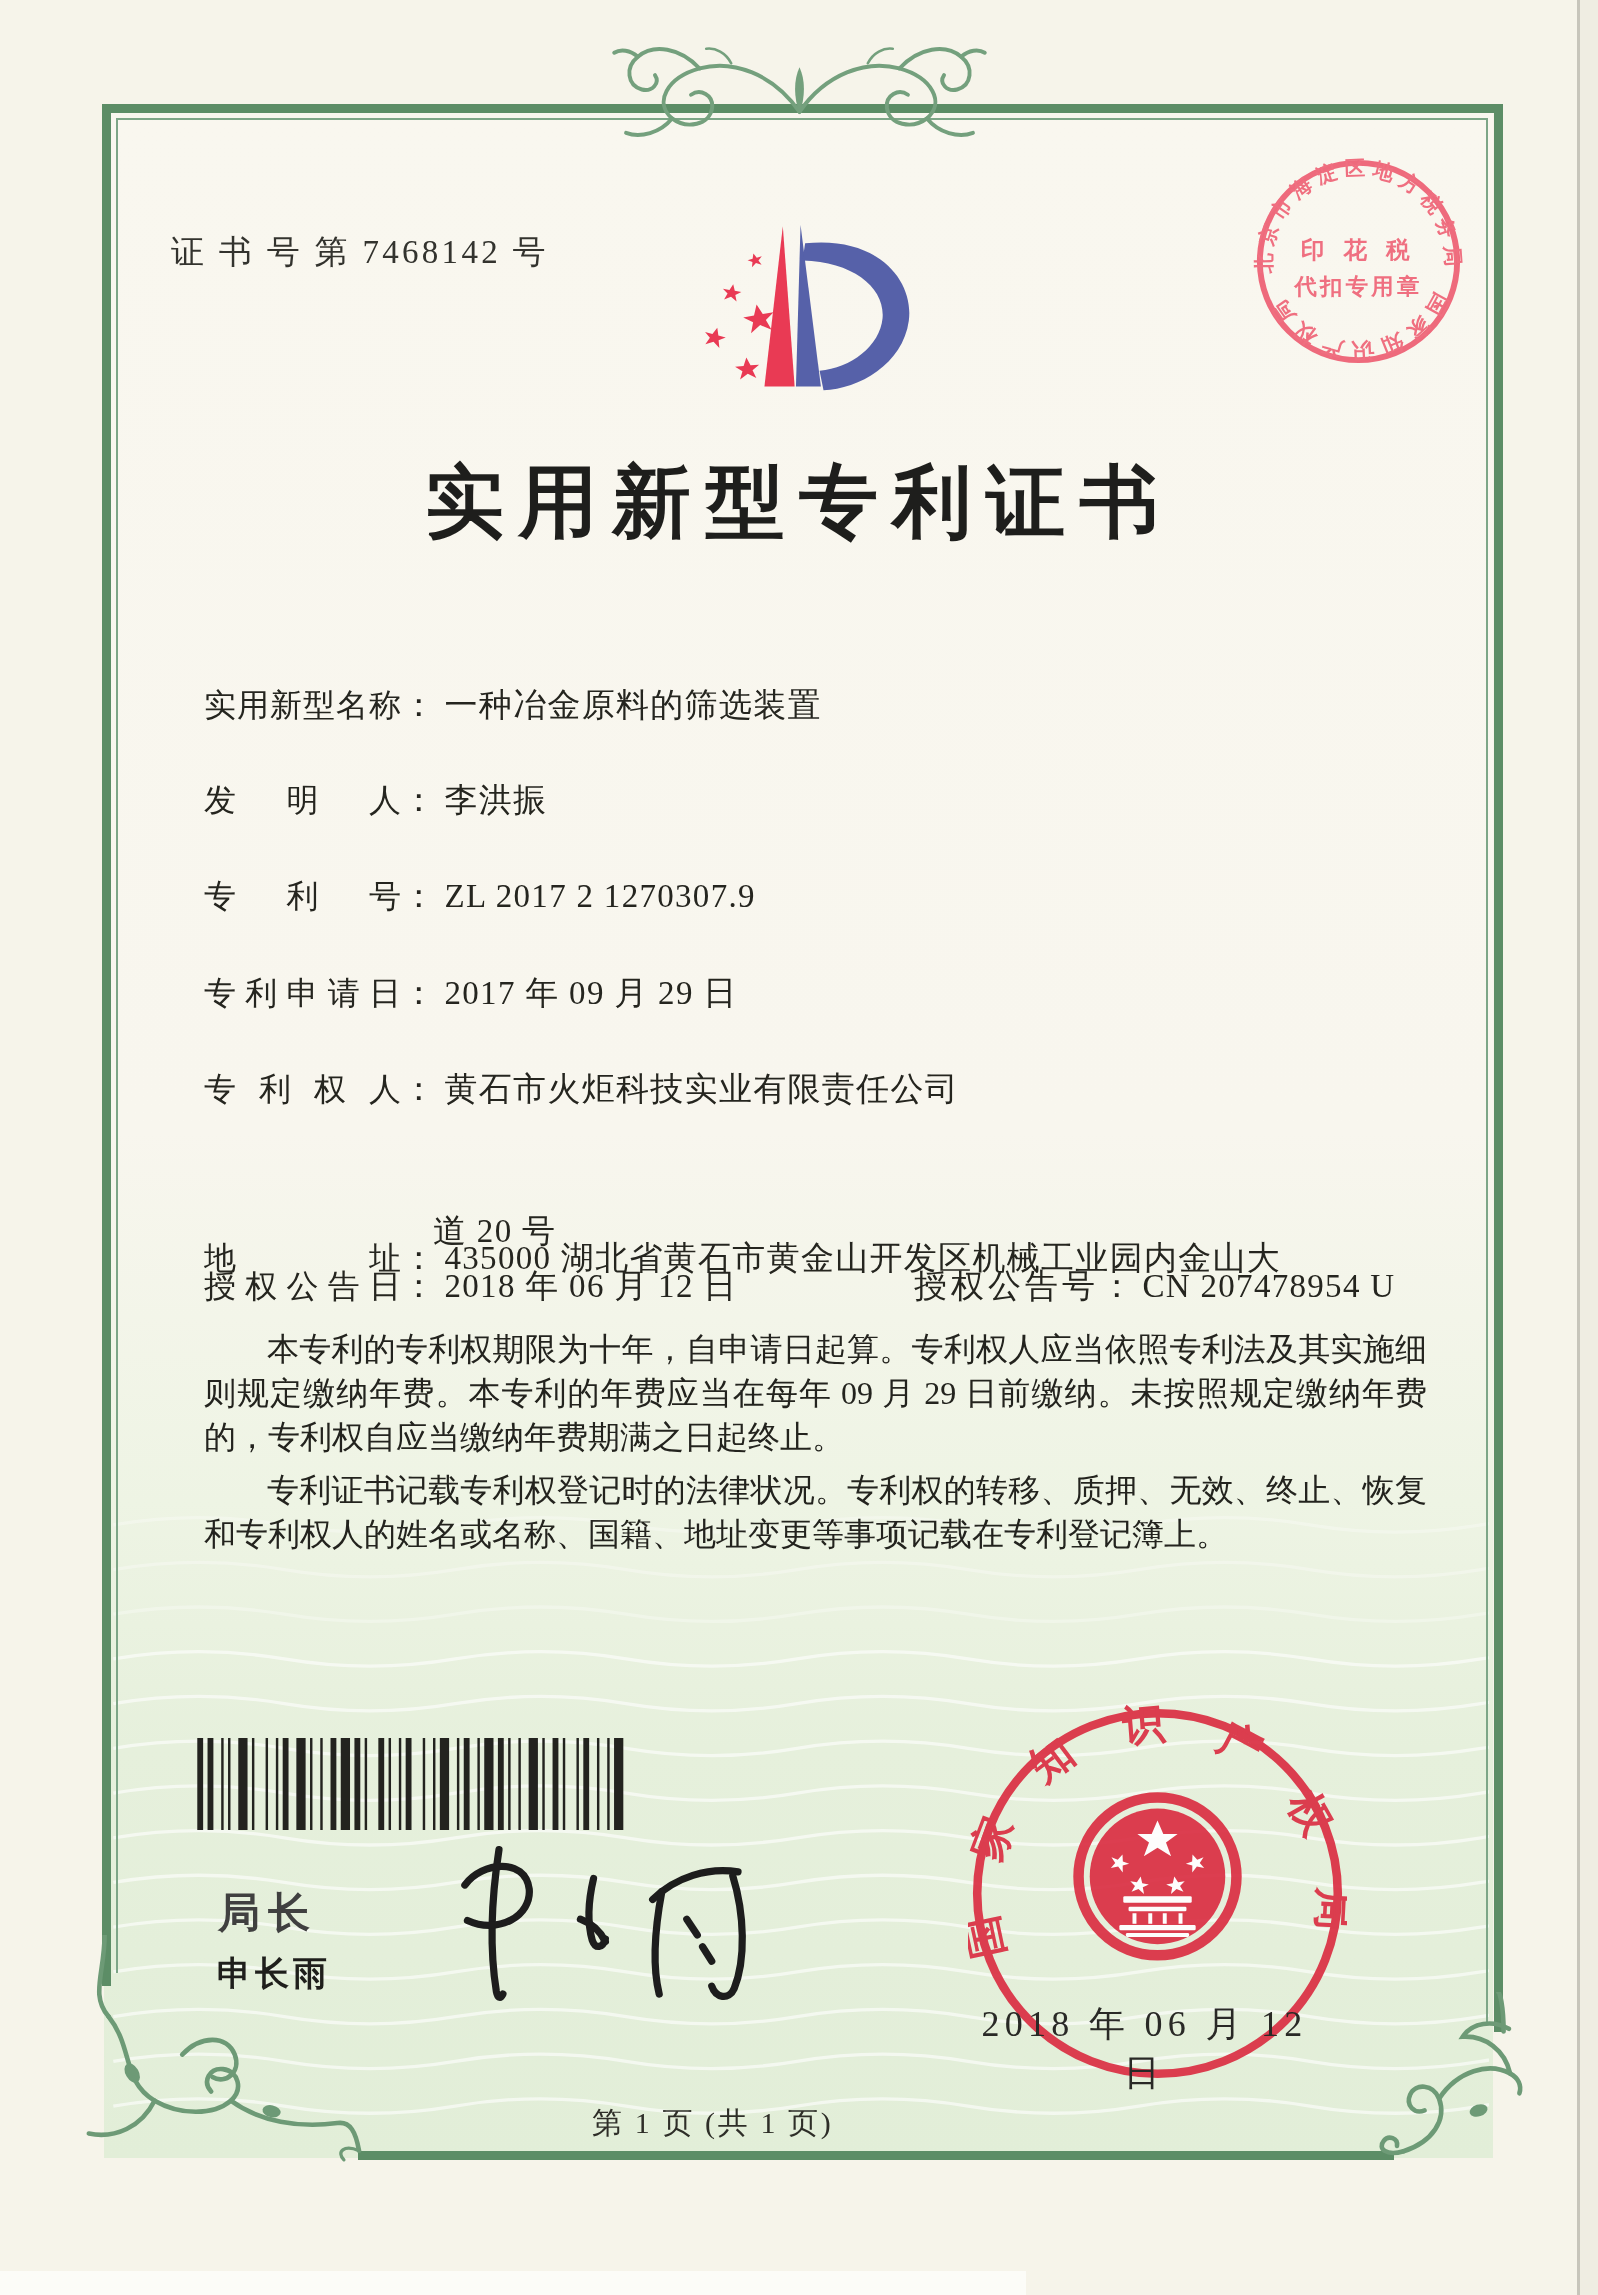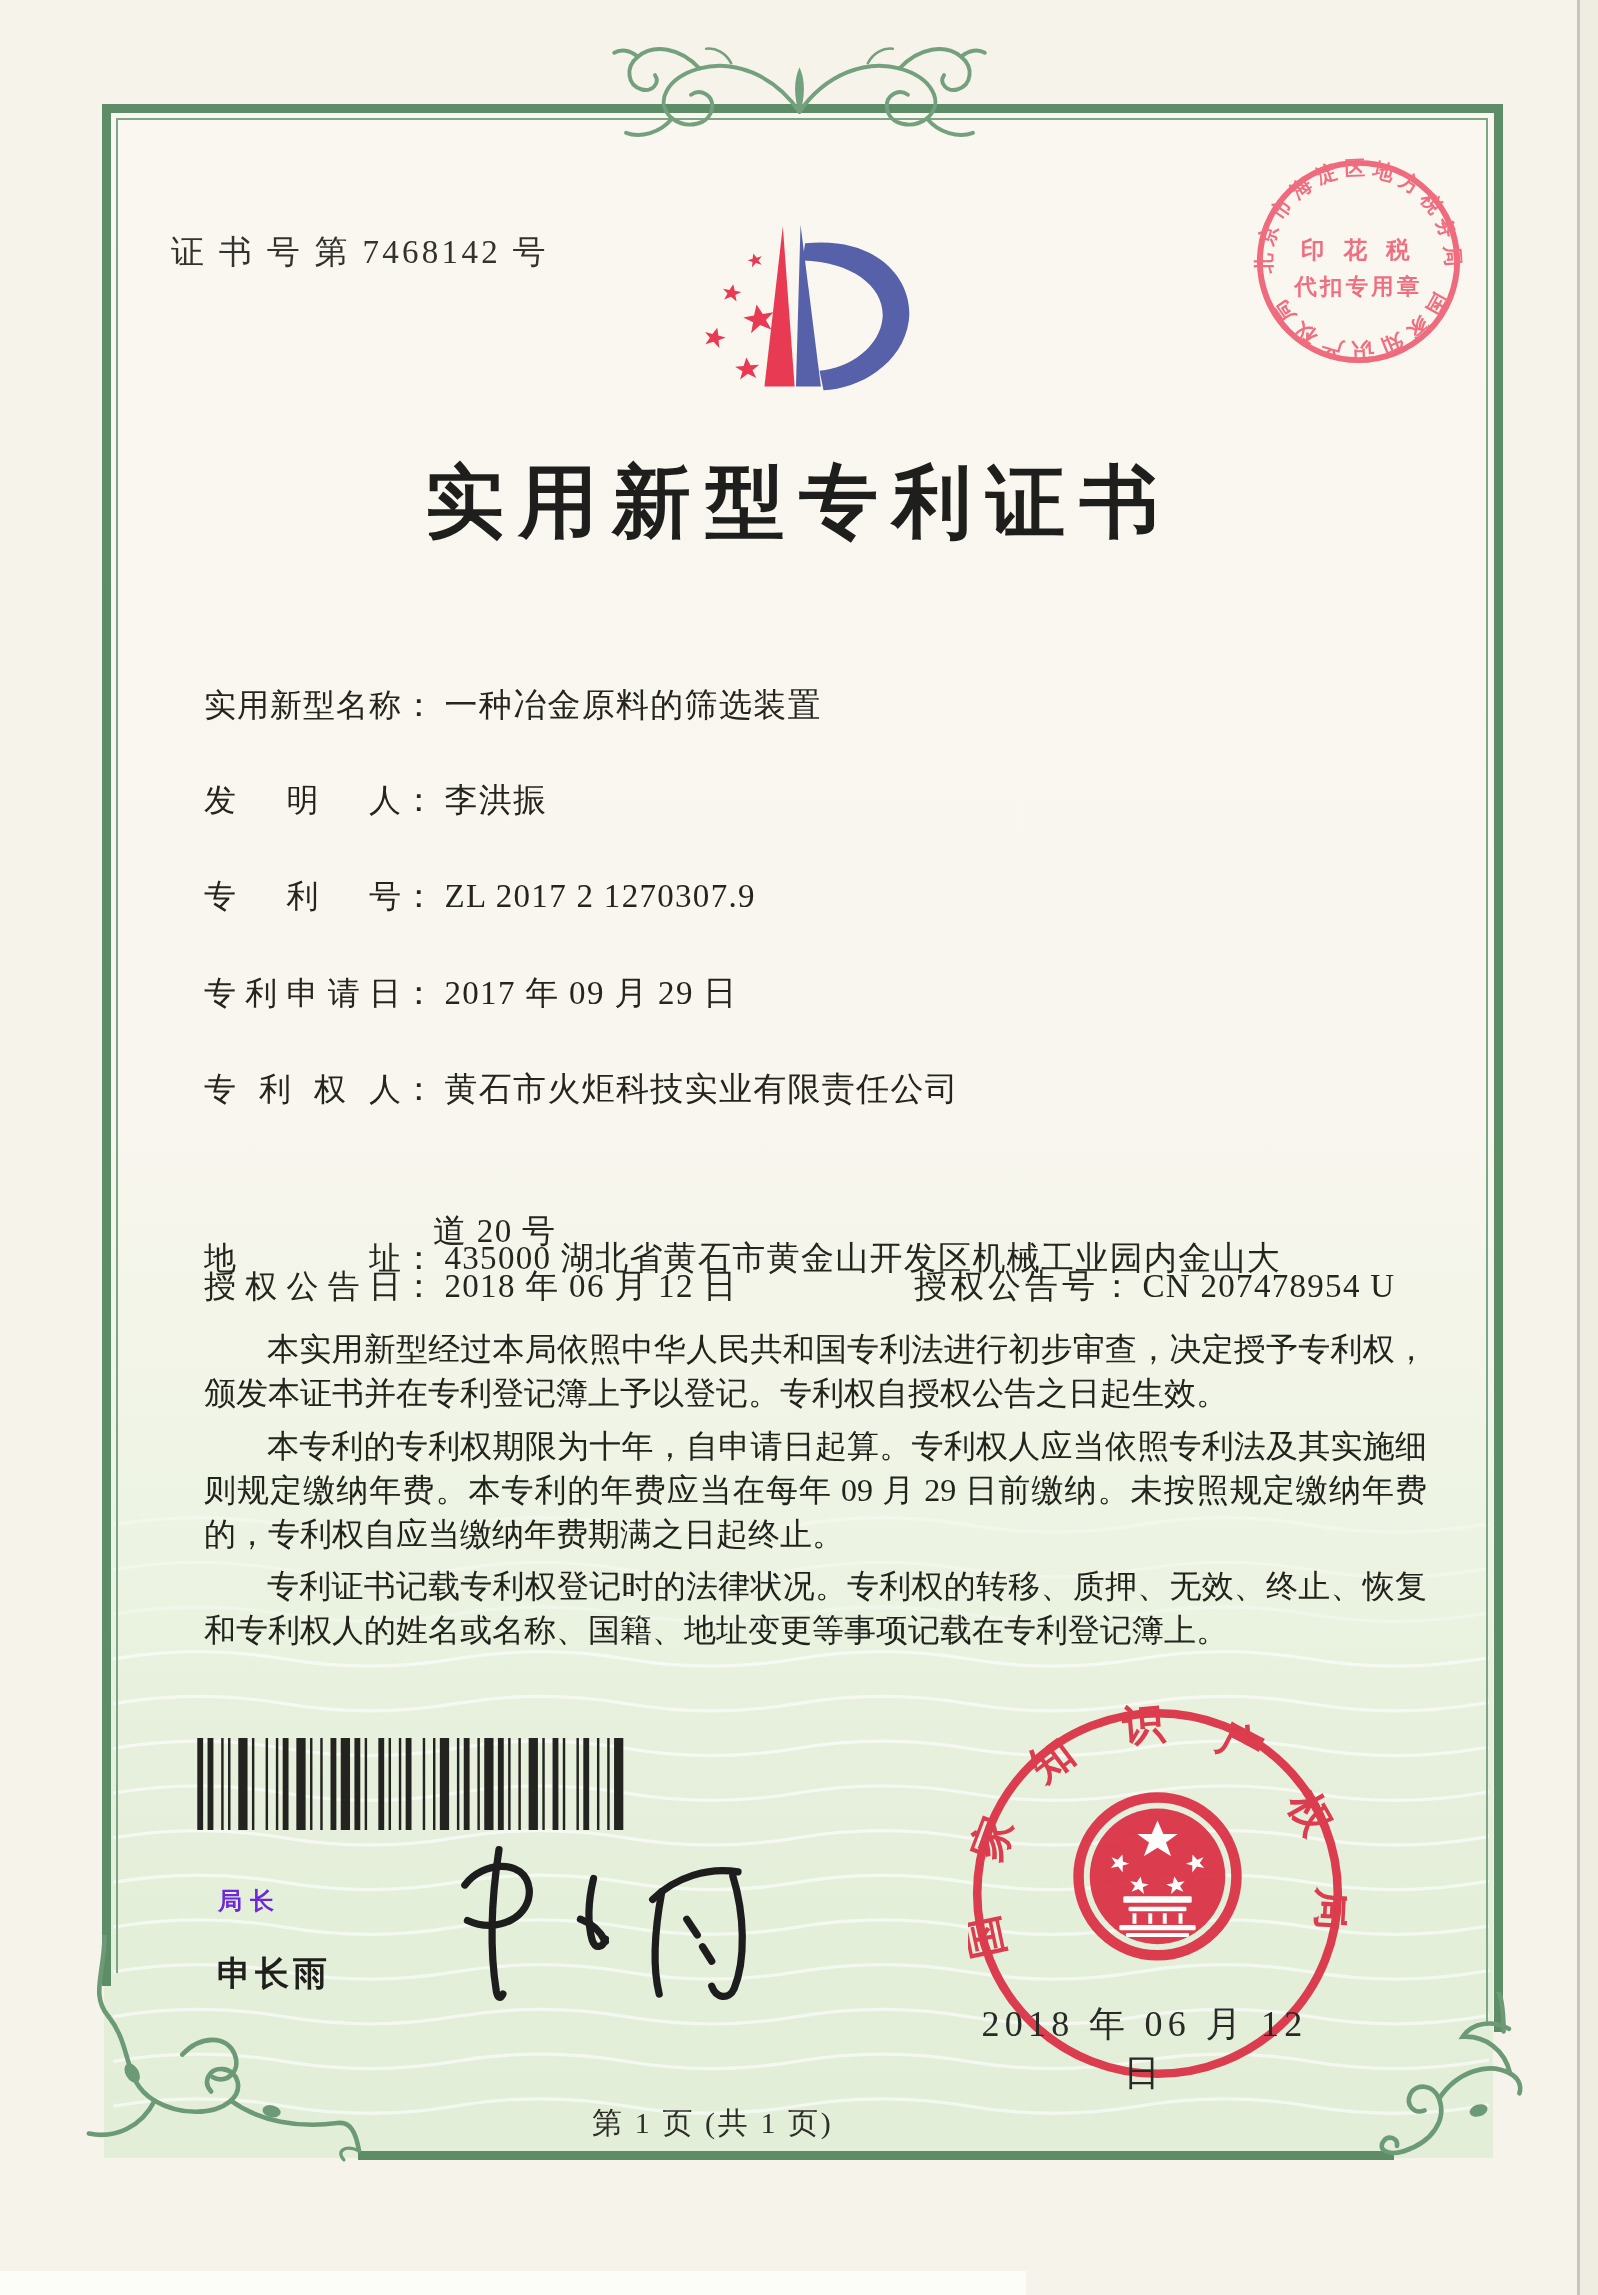--- a/index.html
+++ b/index.html
@@ -25,22 +25,22 @@
   .fcolon{display:inline-block;margin:0 9.2px 0 1.3px;}
   .fvalue{letter-spacing:1.3px;}
   .addr2{left:433px;top:1209px;font-size:33px;letter-spacing:1.3px;color:#25251f;}
   .grantno{left:914px;top:1264px;font-size:33px;white-space:nowrap;color:#25251f;}
   .grantno .nl{letter-spacing:4px;}
 
   .paras{left:204px;top:1327px;width:1223px;font-size:32px;line-height:44px;
          text-align:justify;color:#23231e;}
   .paras p{margin:0 0 8.6px 0;text-indent:63px;}
 
-  .signpost{left:218px;top:1885px;font-size:24px;letter-spacing:8px;font-weight:600;
-            font-family:"Liberation Sans","DejaVu Sans",sans-serif;color:#6d28d9;text-align:center;}
+  .signpost{left:218px;top:1885px;font-size:42px;letter-spacing:8px;font-weight:600;
+            font-family:"Liberation Sans","DejaVu Sans",sans-serif;color:#404040;text-align:center;}
   .signname{left:217px;top:1951px;font-size:34px;letter-spacing:4px;font-weight:600;
             font-family:"Liberation Sans","DejaVu Sans",sans-serif;color:#1f1f1c;}
 
   .seal-date{left:957px;top:2000px;width:375px;text-align:center;font-size:36px;
              letter-spacing:5.3px;color:#292926;font-weight:500;}
 
   .footer{left:592px;top:2103px;width:355px;text-align:left;font-size:30px;
           letter-spacing:2.6px;color:#2e2e28;}
 
   
@@ -175,21 +175,20 @@
   <div class="abs addr2">道 20 号</div>
 
   <div class="abs frow" style="top:1264px;">
     <span class="flabel">授权公告日</span><span class="fcolon">：</span><span class="fvalue">2018 年 06 月 12 日</span>
   </div>
   <div class="abs grantno">
     <span class="nl">授权公告号</span><span class="fcolon">：</span><span class="fvalue">CN 207478954 U</span>
   </div>
 
   <div class="abs paras">
-    <p>本实用新型经过本局依照中华人民共和国专利法进行初步审查，决定授予专利权，颁发本证书并在专利登记簿上予以登记。专利权自授权公告之日起生效。</p>
     <p>本专利的专利权期限为十年，自申请日起算。专利权人应当依照专利法及其实施细则规定缴纳年费。本专利的年费应当在每年 09 月 29 日前缴纳。未按照规定缴纳年费的，专利权自应当缴纳年费期满之日起终止。</p>
     <p>专利证书记载专利权登记时的法律状况。专利权的转移、质押、无效、终止、恢复和专利权人的姓名或名称、国籍、地址变更等事项记载在专利登记簿上。</p>
   </div>
 
   <svg id="barcode" class="abs" style="left:197px;top:1738px;" width="431" height="92" viewBox="0 0 655 140">
       <rect x="0.00" y="0" width="8.90" height="140" fill="#23231f"></rect>
       <rect x="15.60" y="0" width="8.90" height="140" fill="#23231f"></rect>
       <rect x="36.39" y="0" width="3.70" height="140" fill="#23231f"></rect>
       <rect x="46.79" y="0" width="3.70" height="140" fill="#23231f"></rect>
       <rect x="62.38" y="0" width="14.10" height="140" fill="#23231f"></rect>

